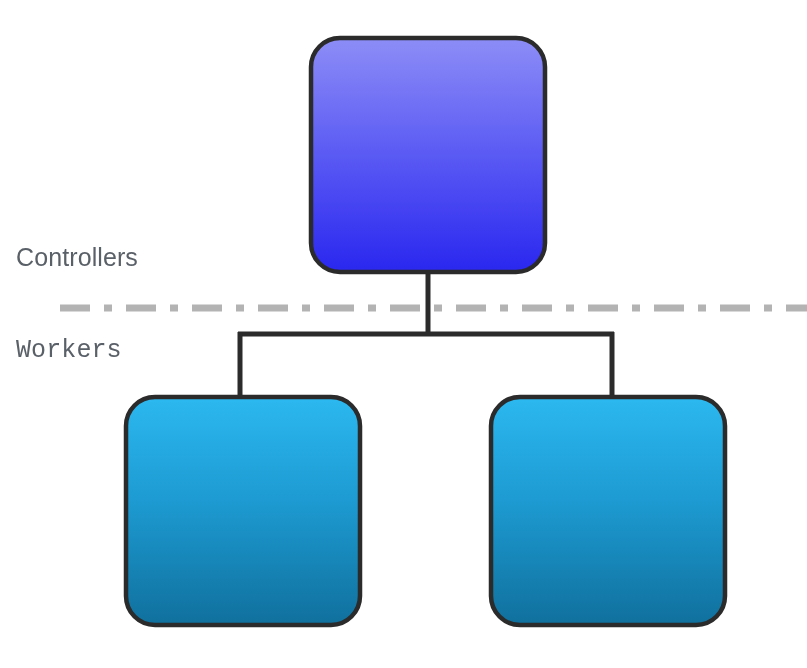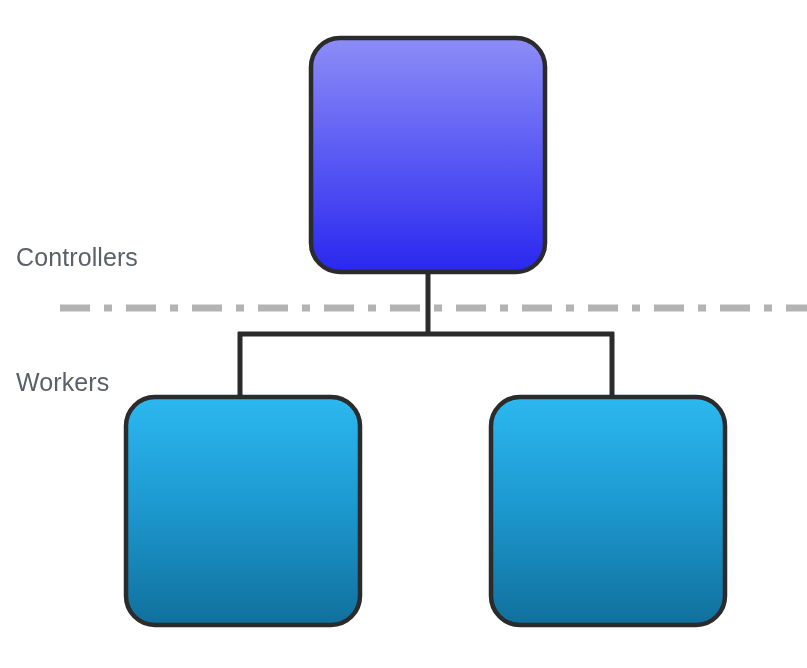--- a/index.html
+++ b/index.html
@@ -33,21 +33,22 @@
     color: #5a6068;
     white-space: nowrap;
     letter-spacing: 0.1px;
   }
   #label-controllers {
     left: 16px;
     top: 243px;
   }
   #label-workers {
     left: 16px;
-    top: 368px;
+    top: 336px;
+    font-family: Liberation Mono, monospace;
   }
 </style>
 </head>
 <body>
 
 <div id="canvas">
 
   <svg class="diagram-svg" viewBox="0 0 807 668" xmlns="http://www.w3.org/2000/svg">
     <defs>
       <linearGradient id="grad-controller" x1="0" y1="0" x2="0" y2="1">

